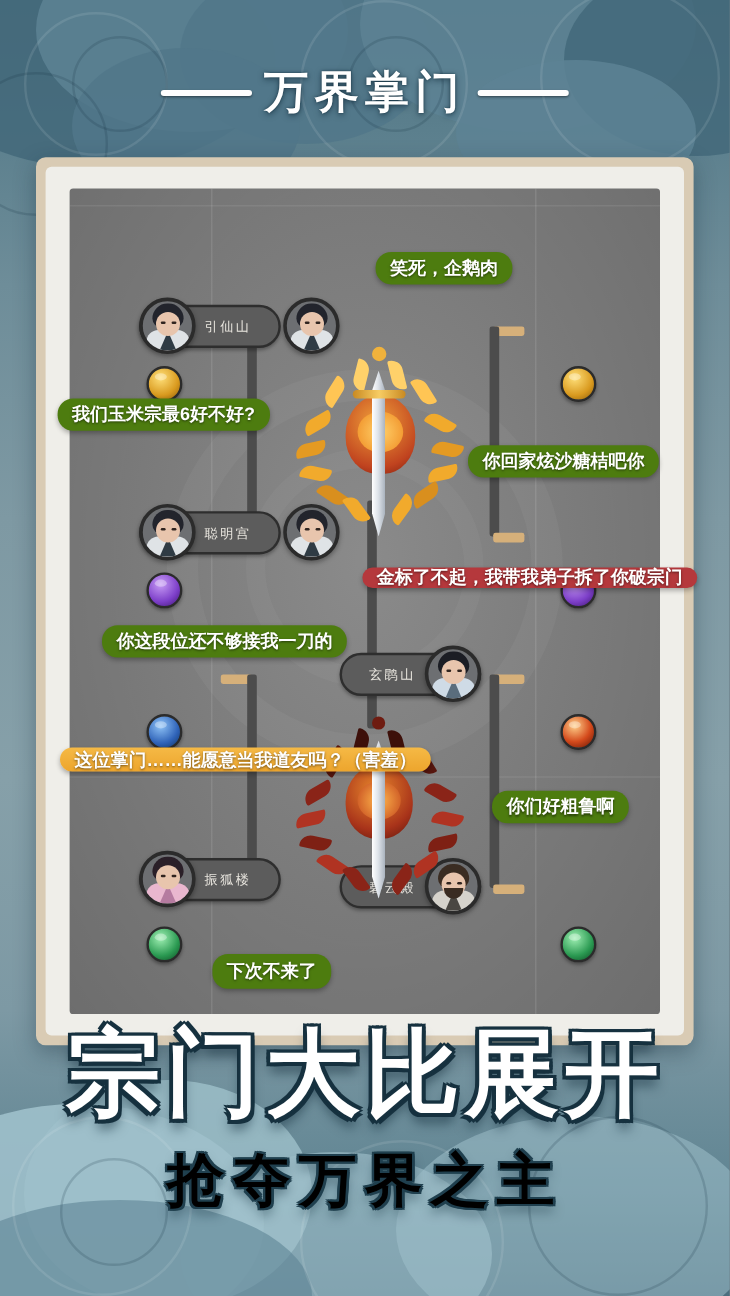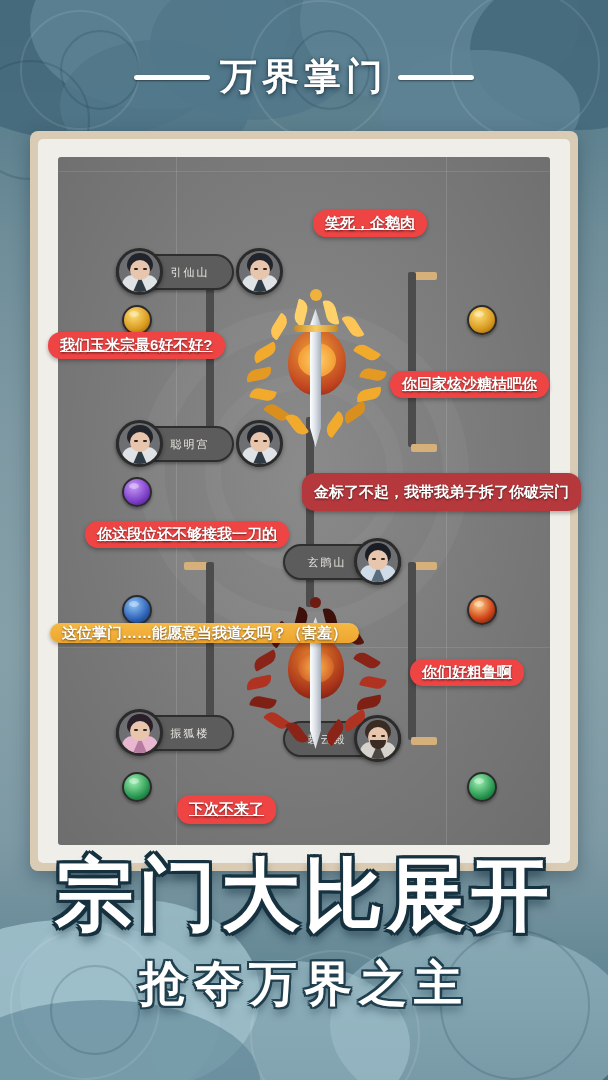--- a/index.html
+++ b/index.html
@@ -77,40 +77,40 @@
     box-shadow:0 2px 3px rgba(0,0,0,.35);overflow:hidden;}
   .badge .shine{position:absolute;left:5px;top:4px;width:10px;height:6px;border-radius:50%;
     background:rgba(255,255,255,.35);}
 
   
   .bubble{position:absolute;display:inline-flex;align-items:center;justify-content:center;
     height:27px;padding:0 12px;border-radius:13px;white-space:nowrap;
     font-size:15px;font-weight:bold;color:#ffffff;
     text-shadow:0 1px 2px rgba(0,0,0,.55);
     box-shadow:0 2px 4px rgba(0,0,0,.3);}
-  .bubble.dark{background:#ef4444;text-decoration:underline;}
+  .bubble.dark{background:#4d7c0f;}
   .bubble.red{background:#b5383c;}
   .bubble.orange{background:linear-gradient(180deg,#f5b945,#eda52d);color:#ffffff;}
 
   
   .emblem{position:absolute;z-index:6;}
   .leaf{position:absolute;width:26px;height:11px;border-radius:13px 2px 13px 2px;}
   .disc{position:absolute;border-radius:50%;}
   .sword{position:absolute;z-index:8;}
   .blade{position:absolute;width:11px;background:linear-gradient(90deg,#ffffff,#dfe4ea 45%,#a9b2bd);
     clip-path:polygon(50% 0,100% 12%,100% 86%,50% 100%,0 86%,0 12%);}
 
   
   .headline{position:absolute;left:0;width:608px;text-align:center;z-index:45;
     font-family:"DejaVu Serif", serif;font-weight:bold;color:#ffffff;white-space:nowrap;}
   .headline.main{top:843px;font-size:79px;letter-spacing:4px;
     text-shadow:-3px 0 0 #16313f,3px 0 0 #16313f,0 -3px 0 #16313f,0 3px 0 #16313f,
       -3px -3px 0 #16313f,3px -3px 0 #16313f,-3px 3px 0 #16313f,3px 3px 0 #16313f,
       0 8px 10px rgba(10,35,50,.55);}
-  .headline.sub{top:952px;font-size:48px;letter-spacing:7px;color:#ffffff;
+  .headline.sub{top:952px;font-size:48px;letter-spacing:7px;color:#000000;
     text-shadow:-2px 0 0 #20404f,2px 0 0 #20404f,0 -2px 0 #20404f,0 2px 0 #20404f,
       -2px -2px 0 #20404f,2px -2px 0 #20404f,-2px 2px 0 #20404f,2px 2px 0 #20404f,
       0 6px 9px rgba(10,35,50,.5);}
 </style>
 </head>
 <body>
 
 <div class="bg-root">
   <div class="cloud d" style="left:-70px;top:-40px;width:300px;height:180px;"></div>
   <div class="cloud l" style="left:30px;top:-60px;width:260px;height:170px;"></div>
@@ -335,20 +335,20 @@
           <span class="shine"></span>
         </div>
 
     </div>
   </div>
 </div>
 
 <div class="bubble dark" style="left:313px;top:210px;z-index:30;">笑死，企鹅肉</div>
 <div class="bubble dark" style="left:48px;top:332px;z-index:30;">我们玉米宗最6好不好?</div>
 <div class="bubble dark" style="left:390px;top:371px;z-index:30;">你回家炫沙糖桔吧你</div>
-<div class="bubble red" style="left:302px;top:473px;z-index:30;height:38px;">金标了不起，我带我弟子拆了你破宗门</div>
+<div class="bubble red" style="left:302px;top:473px;z-index:30;height:17px;">金标了不起，我带我弟子拆了你破宗门</div>
 <div class="bubble dark" style="left:85px;top:521px;z-index:30;">你这段位还不够接我一刀的</div>
 <div class="bubble orange" style="left:50px;top:623px;z-index:30;height:20px;">这位掌门……能愿意当我道友吗？（害羞）</div>
 <div class="bubble dark" style="left:410px;top:659px;z-index:30;">你们好粗鲁啊</div>
 <div class="bubble dark" style="left:177px;top:795px;z-index:30;height:29px;">下次不来了</div>
 
 <div class="headline main">宗门大比展开</div>
 <div class="headline sub">抢夺万界之主</div>
 
 </body></html>

